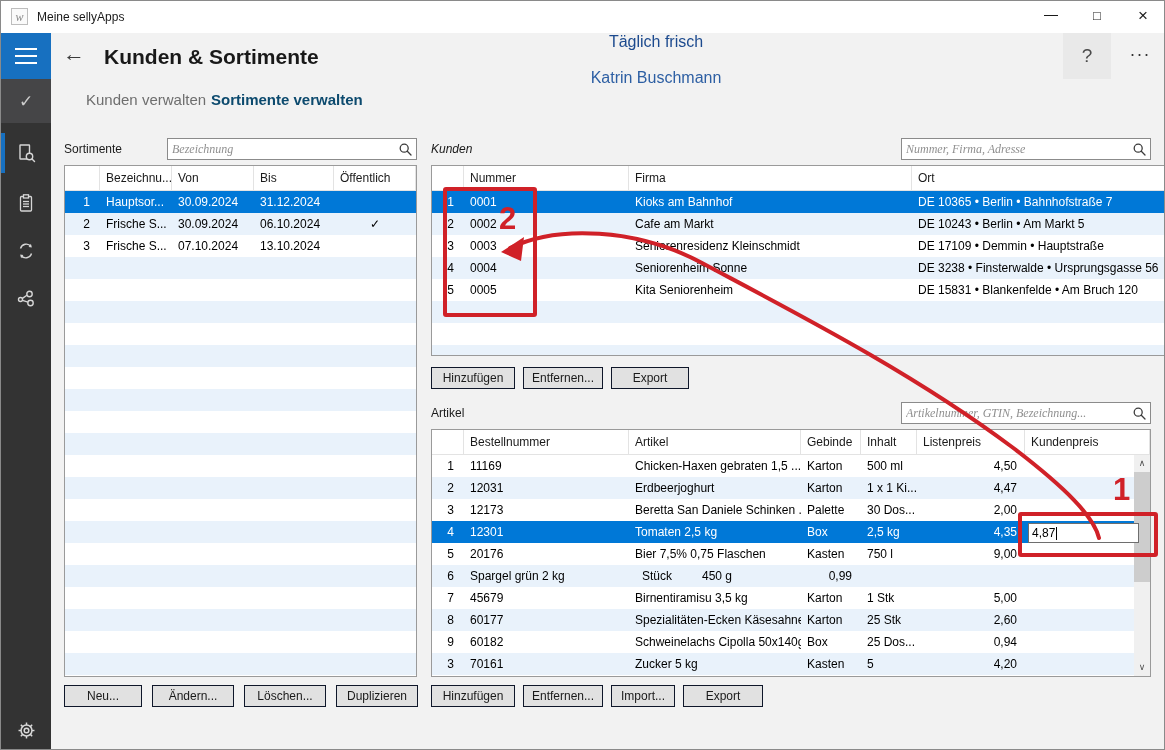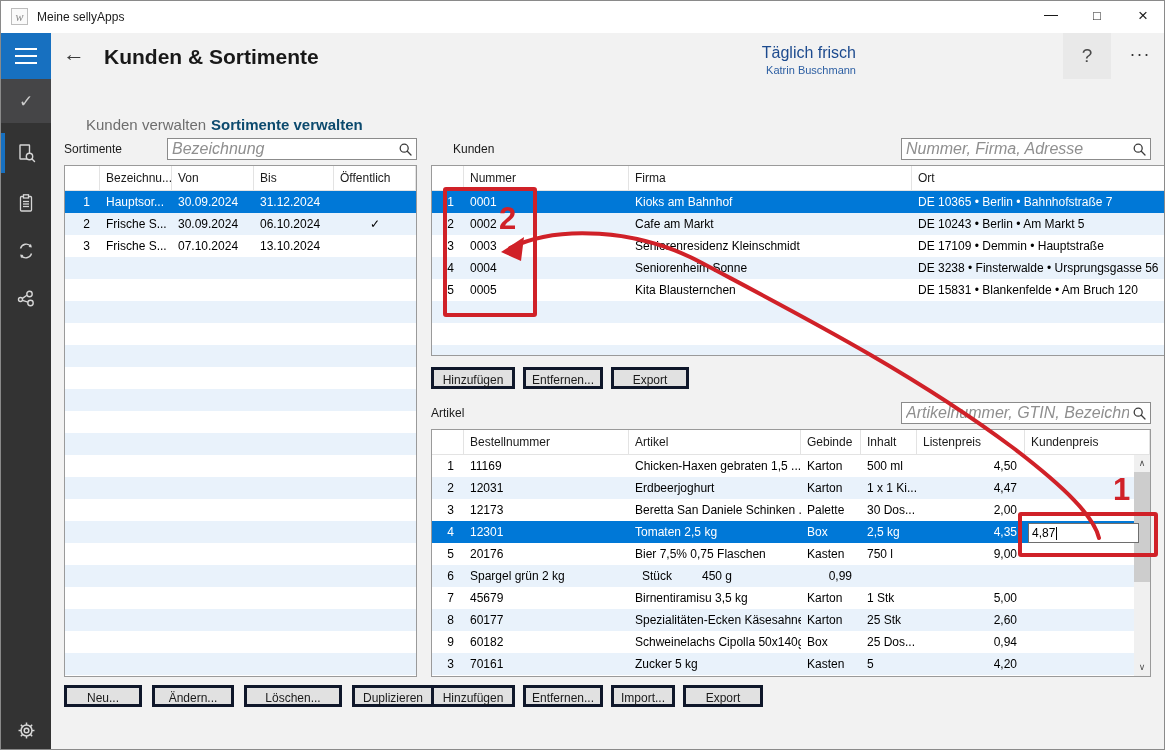--- a/index.html
+++ b/index.html
@@ -18,48 +18,48 @@
   .winbtn.min{right:92px;font-size:14px;line-height:26px;}
   .winbtn.max{right:46px;font-size:13px;line-height:30px;}
   .winbtn.close{right:0;font-size:17px;line-height:30px;}
   
   .header{position:absolute;left:0;top:32px;width:1165px;height:46px;background:#f2f2f2;}
   .hamburger{position:absolute;left:0;top:0;width:50px;height:46px;background:#1770c0;cursor:pointer;}
   .hamburger span{position:absolute;left:14px;width:22px;height:2px;background:#fff;}
   .hamburger .b1{top:15px}.hamburger .b2{top:22px}.hamburger .b3{top:29px}
   .backarrow{position:absolute;left:62px;top:8px;font-size:22px;color:#3b3b3b;cursor:pointer;}
   .pagetitle{position:absolute;left:103px;top:12px;font-size:21px;font-weight:bold;color:#191919;}
-  .centerblock{position:absolute;left:455px;top:11px;width:400px;text-align:right;}
+  .centerblock{position:absolute;left:455px;top:0;width:400px;text-align:center;}
   .ctitle{font-size:16px;color:#1c4a8e;}
-  .csub{font-size:11px;color:#2d5fa3;margin-top:2px;}
+  .csub{font-size:16px;color:#2d5fa3;margin-top:18px;}
   .helpbtn{position:absolute;right:55px;top:0;width:48px;height:46px;background:#e9e9e9;
     font-size:19px;color:#4a4a4a;text-align:center;line-height:46px;cursor:pointer;}
   .morebtn{position:absolute;right:3px;top:0;width:46px;height:46px;font-size:18px;color:#333;
     text-align:center;line-height:42px;letter-spacing:1px;cursor:pointer;}
   
   .tabs{position:absolute;left:50px;top:90px;height:30px;}
-  .tab{position:absolute;top:0;font-size:15px;white-space:nowrap;cursor:pointer;margin-top:25px;}
+  .tab{position:absolute;top:0;font-size:15px;white-space:nowrap;cursor:pointer;}
   .tab.inactive{left:35px;color:#6e6e6e;}
   .tab.active{left:160px;color:#0c4a6e;font-weight:bold;}
   
   .sidebar{position:absolute;left:0;top:78px;width:50px;height:672px;background:#333333;}
   .side-item{position:absolute;left:0;width:50px;height:44px;display:flex;align-items:center;justify-content:center;cursor:pointer;}
   .si-check{top:0;background:#454547;color:#cccccc;font-size:17px;}
   .si-catalog{top:52px;}
   .si-catalog .bar{position:absolute;left:0;top:2px;width:4px;height:40px;background:#1770c0;}
   .si-clip{top:102px;}
   .si-sync{top:150px;}
   .si-share{top:198px;}
   .si-gear{top:629px;}
   
   .sectlabel{position:absolute;font-size:12px;color:#1a1a1a;}
   .searchbox{position:absolute;width:250px;height:22px;background:#fff;border:1px solid #8b8b8b;
     box-sizing:border-box;display:flex;align-items:center;}
-  .searchbox input{flex:1;border:none;outline:none;font-size:16px;padding:0 4px;
-    font-family:Liberation Sans, sans-serif;background:transparent;}
+  .searchbox input{flex:1;border:none;outline:none;font-size:12px;padding:0 4px;
+    font-family:Liberation Serif, serif;background:transparent;}
   .searchbox input::placeholder{color:#8f8f8f;font-style:italic;}
   .searchbox svg{margin-right:4px;flex:none;}
   
   .panel{position:absolute;background:#fff;border:1px solid #9a9a9a;box-sizing:border-box;}
   .lheader{display:flex;height:25px;background:#fff;border-bottom:1px solid #e3e3e3;box-sizing:border-box;}
   .hcell{font-size:12px;color:#1a1a1a;padding:5px 0 0 6px;border-right:1px solid #e3e3e3;
     box-sizing:border-box;overflow:hidden;white-space:nowrap;flex:none;}
   .hcell:last-child{flex:1;}
   .lbody{position:absolute;left:0;top:25px;right:0;bottom:0;
     background:repeating-linear-gradient(to bottom,#ffffff 0 22px,#e9f2fb 22px 44px);}
@@ -72,21 +72,21 @@
   .cell.last{flex:1;}
   
   .t-sort .c0{width:35px}.t-sort .c1{width:72px}.t-sort .c2{width:82px}.t-sort .c3{width:80px}
   
   .t-kund .c0{width:32px}.t-kund .c1{width:165px}.t-kund .c2{width:283px}
   
   .t-art .c0{width:32px}.t-art .c1{width:165px}.t-art .c2{width:172px}.t-art .c3{width:60px}
   .t-art .c4{width:56px}.t-art .c5{width:108px}
   
   .btnrow{position:absolute;display:flex;}
-  .btn{height:22px;background:#e1e1e1;border:3px solid #0f172a;font-size:12px;color:#1a1a1a;
+  .btn{height:22px;background:#e1e1e1;border:1px solid #0f172a;font-size:12px;color:#1a1a1a;
     text-align:center;line-height:20px;box-sizing:border-box;cursor:pointer;flex:none;}
   
   .vscroll{position:absolute;right:0;top:25px;bottom:0;width:16px;background:#f0f0f0;}
   .varrow{position:absolute;left:0;width:16px;height:17px;color:#505050;font-size:9px;
     text-align:center;line-height:17px;cursor:pointer;}
   .varrow.up{top:0;}
   .varrow.down{bottom:0;}
   .vthumb{position:absolute;left:0;top:17px;width:16px;height:110px;background:#cdcdcd;cursor:pointer;}
   
   .editbox{position:absolute;left:596px;top:93px;width:111px;height:20px;background:#fff;
@@ -236,25 +236,25 @@
       <div class="cell c2">07.10.2024</div>
       <div class="cell c3">13.10.2024</div>
       <div class="cell center last"></div>
     </div>
   </div>
 </div>
 
 <div class="btnrow" style="left:63px;top:684px;gap:10px;">
   <div class="btn" style="width:78px">Neu...</div>
   <div class="btn" style="width:82px">Ändern...</div>
-  <div class="btn" style="width:98px">Löschen...</div>
+  <div class="btn" style="width:82px">Löschen...</div>
   <div class="btn" style="width:82px">Duplizieren</div>
 </div>
 
-<div class="sectlabel" style="left:452px;top:141px;">Kunden</div>
+<div class="sectlabel" style="left:430px;top:141px;font-style:italic;">Kunden</div>
 <div class="searchbox" style="left:900px;top:137px;">
   <input type="text" placeholder="Nummer, Firma, Adresse" style="">
   <svg width="13" height="13" viewBox="0 0 13 13">
     <circle cx="5.2" cy="5.2" r="4" fill="none" stroke="#3c3c3c" stroke-width="1.3"></circle>
     <line x1="8.3" y1="8.3" x2="12" y2="12" stroke="#3c3c3c" stroke-width="1.3" stroke-linecap="round"></line>
   </svg>
 </div>
 
 <div class="panel t-kund" style="left:430px;top:164px;width:856px;height:191px;">
   <div class="lheader">
@@ -284,21 +284,21 @@
     </div>
     <div class="lrow">
       <div class="cell num c0">4</div>
       <div class="cell c1">0004</div>
       <div class="cell c2">Seniorenheim Sonne</div>
       <div class="cell last">DE 3238 • Finsterwalde • Ursprungsgasse 56</div>
     </div>
     <div class="lrow">
       <div class="cell num c0">5</div>
       <div class="cell c1">0005</div>
-      <div class="cell c2">Kita Blausternchen</div>
+      <div class="cell c2">Kita Seniorenheim</div>
       <div class="cell last">DE 15831 • Blankenfelde • Am Bruch 120</div>
     </div>
   </div>
 </div>
 
 <div class="btnrow" style="left:430px;top:366px;gap:8px;">
   <div class="btn" style="width:84px">Hinzufügen</div>
   <div class="btn" style="width:80px">Entfernen...</div>
   <div class="btn" style="width:78px">Export</div>
 </div>

